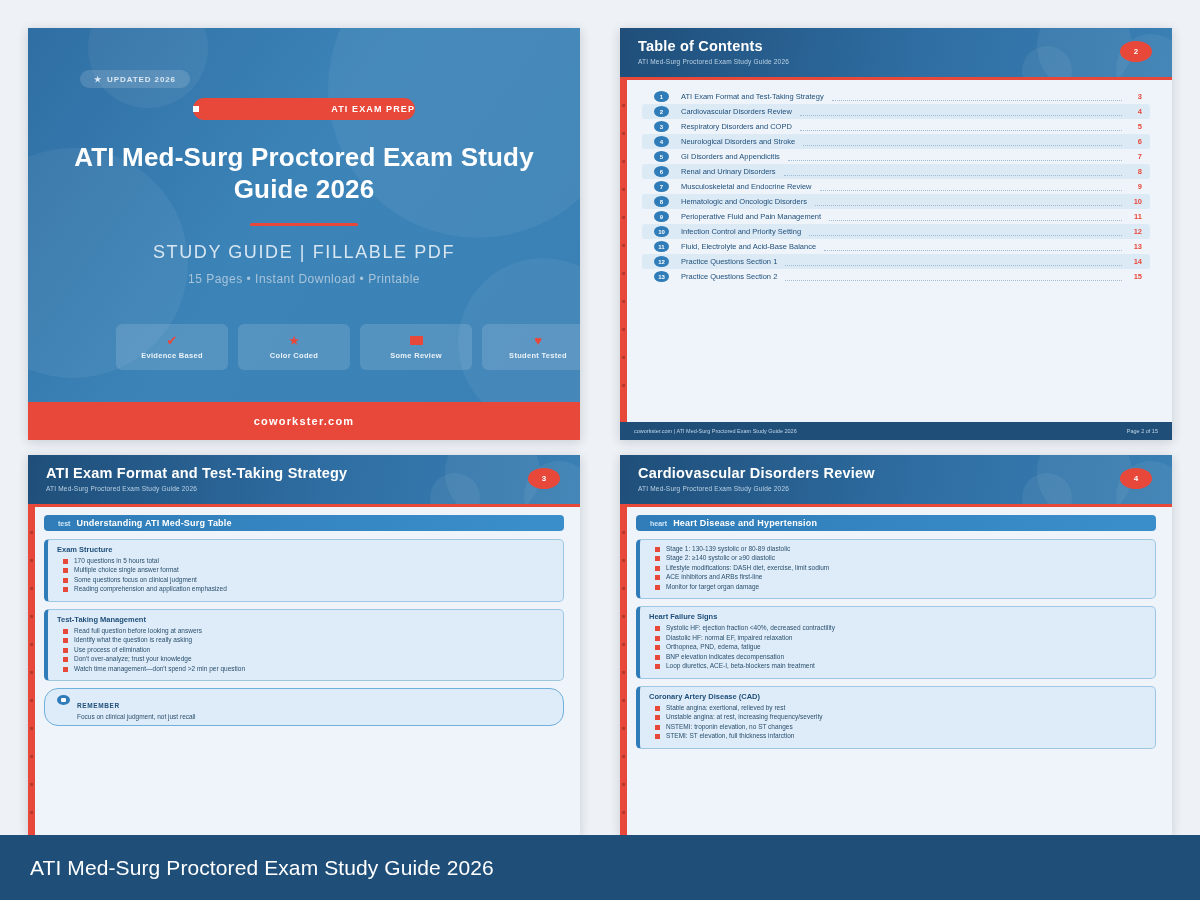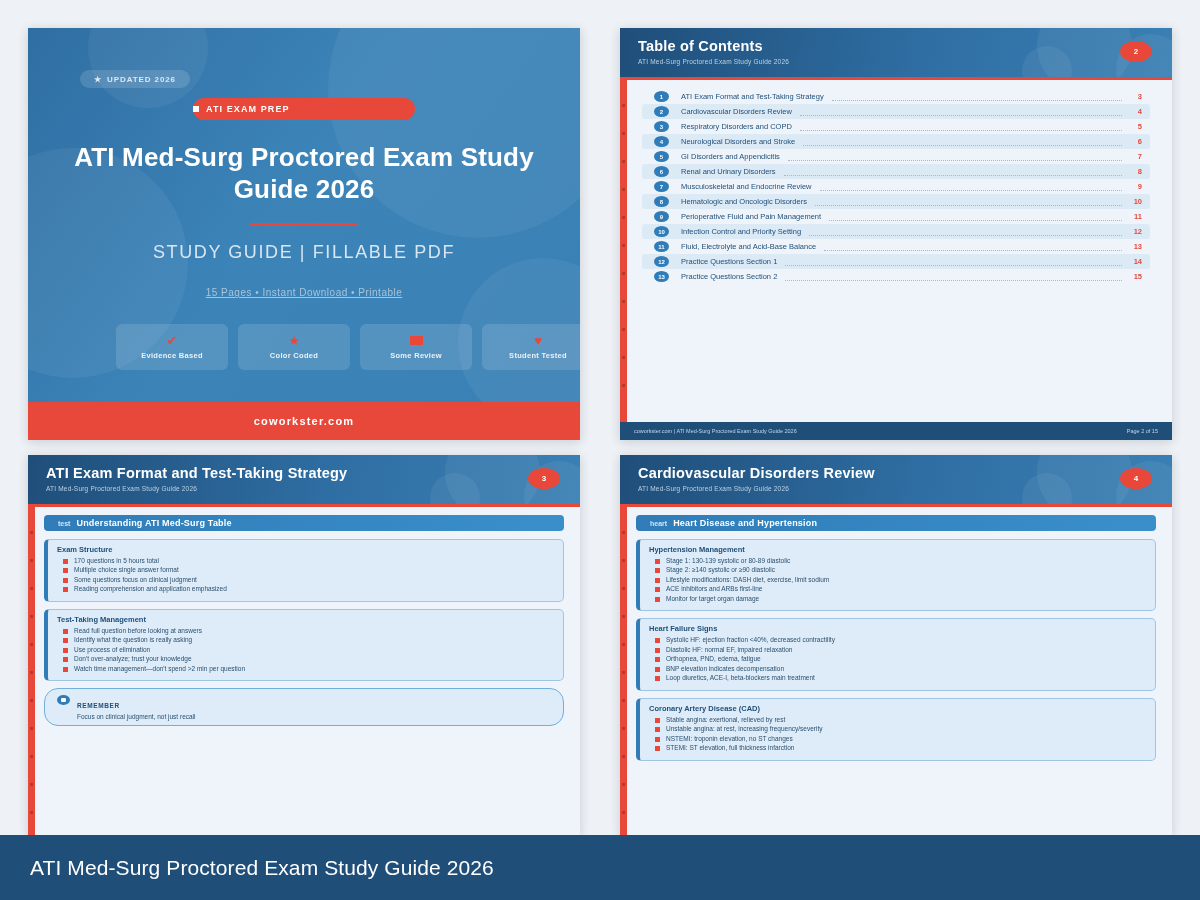--- a/index.html
+++ b/index.html
@@ -22,28 +22,28 @@
   .cover-body{position:absolute;inset:0;background:linear-gradient(125deg,#2f6ea3 0%,#3c84b8 45%,#3a80b4 100%);}
   .cover-body .blob{position:absolute;border-radius:50%;background:rgba(255,255,255,.055);}
   .cb1{width:230px;height:230px;left:-70px;top:120px;}
   .cb2{width:300px;height:300px;left:300px;top:-90px;}
   .cb3{width:170px;height:170px;left:430px;top:230px;}
   .cb4{width:120px;height:120px;left:60px;top:-40px;}
   .updated-pill{position:absolute;left:52px;top:42px;height:18px;padding:0 14px;border-radius:10px;
     background:rgba(255,255,255,.14);color:#dbe7f2;font-size:8px;font-weight:bold;letter-spacing:.9px;
     display:flex;align-items:center;gap:5px;}
   .cover-center{position:absolute;left:0;right:0;top:70px;text-align:center;}
-  .prep-badge{display:inline-flex;align-items:center;justify-content:flex-start;gap:7px;
+  .prep-badge{display:inline-flex;align-items:center;justify-content:space-between;gap:7px;
     width:222px;height:22px;border-radius:12px;background:#e8483a;color:#fff;
     font-size:9px;font-weight:bold;letter-spacing:1.1px;}
   .prep-badge .sq{width:6px;height:6px;background:#fff;display:inline-block;}
   .cover-title{margin:22px auto 0;width:470px;color:#fff;font-size:26px;font-weight:bold;line-height:1.22;letter-spacing:.2px;}
   .rule{width:108px;height:3px;background:#e8483a;margin:18px auto 0;border-radius:2px;}
   .cover-sub{margin-top:16px;color:#d8e6f2;font-size:18px;letter-spacing:1.6px;}
-  .cover-meta{margin-top:24px;color:#a8c4da;font-size:10px;letter-spacing:.5px;text-decoration:underline;}
+  .cover-meta{margin-top:9px;color:#a8c4da;font-size:12px;letter-spacing:.5px;}
   .features{position:absolute;left:88px;bottom:70px;display:flex;gap:10px;}
   .feature{width:112px;height:46px;border-radius:6px;background:rgba(255,255,255,.13);
     display:flex;flex-direction:column;align-items:center;justify-content:center;gap:4px;}
   .feature .fi{font-size:13px;color:#e8483a;line-height:1;height:13px;display:flex;align-items:center;}
   .feature .fi .sq{width:13px;height:9px;background:#e8483a;display:inline-block;}
   .feature .fl{color:#eaf2f8;font-size:7.5px;font-weight:bold;letter-spacing:.3px;}
   .cover-footer{position:absolute;left:0;right:0;bottom:0;height:38px;background:#e8483a;
     display:flex;align-items:center;justify-content:center;color:#fff;font-size:11px;
     font-weight:bold;letter-spacing:1.2px;}
 
@@ -381,21 +381,20 @@
           <i class="tick" style="top: 276px;"></i>
           <i class="tick" style="top: 304px;"></i>
         </div>
       <div class="content-wrap">
         <div class="sec-chip">
           <span class="ico">heart</span>
           <span class="txt">Heart Disease and Hypertension</span>
         </div>
         <div id="p4-cards">
             <div class="card">
-              <div class="card-title">Hypertension Management</div>
               <ul>
                 <li>
                   <span class="bullet"></span>
                   <span class="bt">Stage 1: 130-139 systolic or 80-89 diastolic</span>
                 </li>
                 <li>
                   <span class="bullet"></span>
                   <span class="bt">Stage 2: ≥140 systolic or ≥90 diastolic</span>
                 </li>
                 <li>

